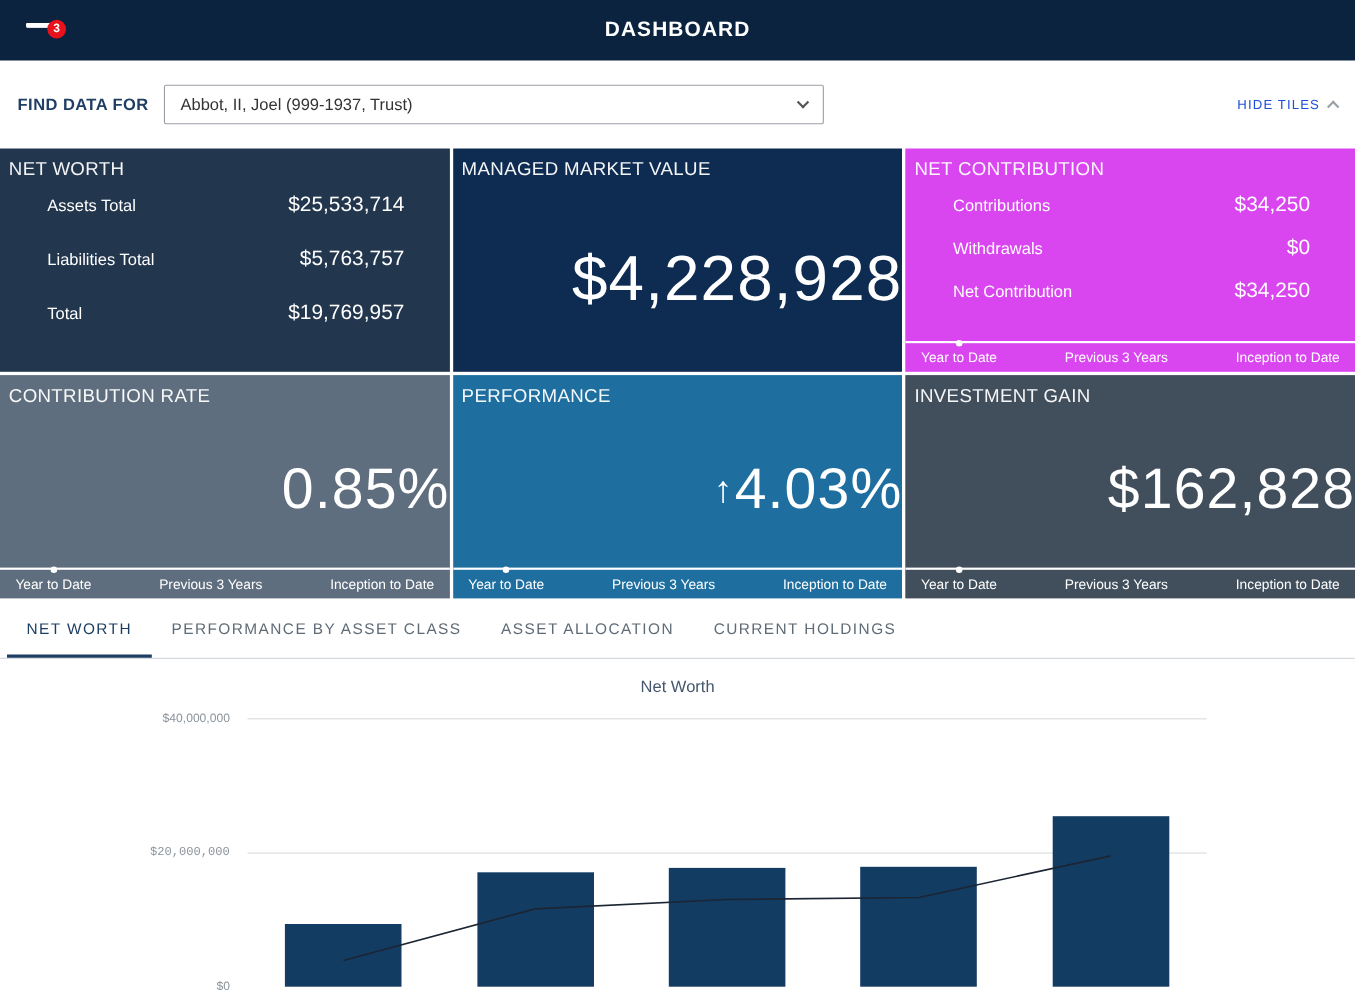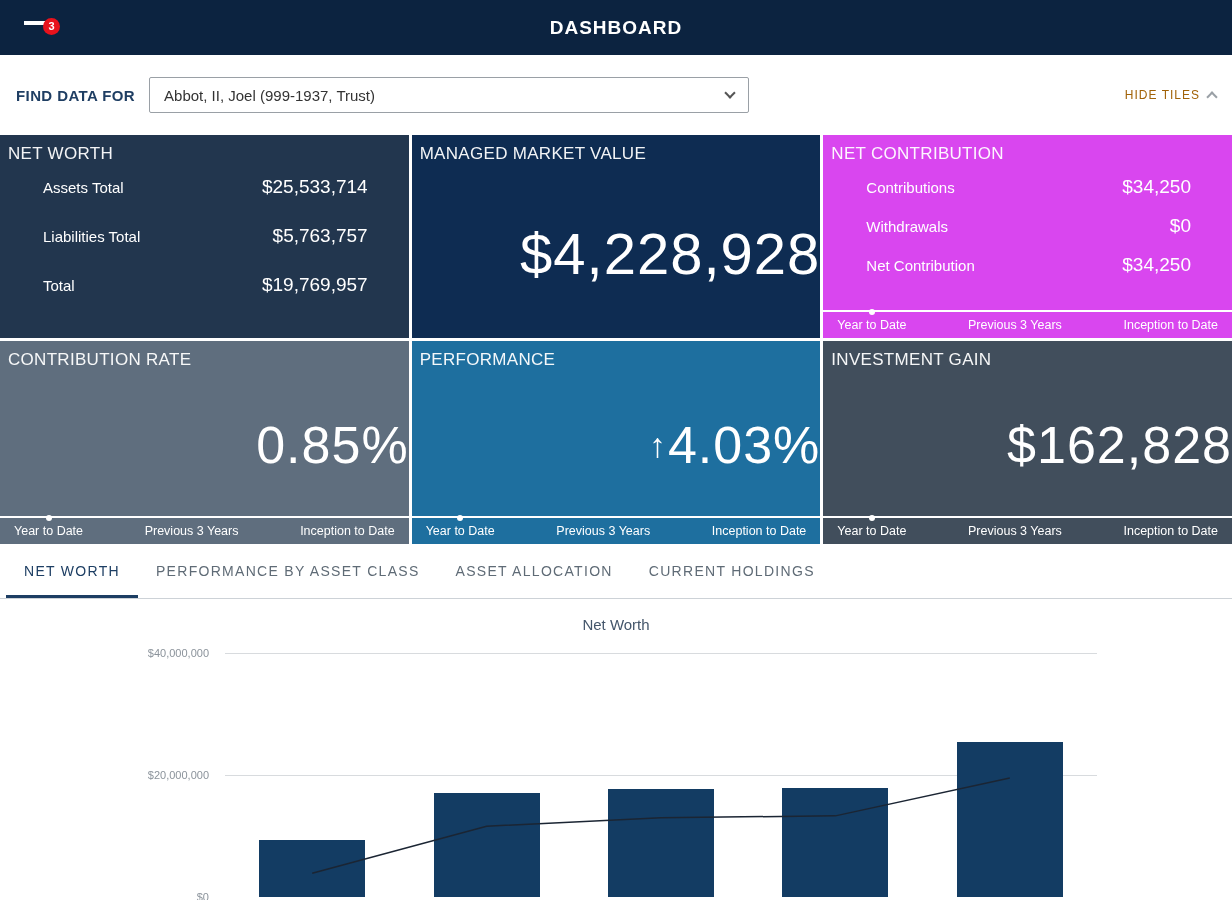--- a/index.html
+++ b/index.html
@@ -21,21 +21,21 @@
   .find-bar { height: 80px; background: #fff; display: flex; align-items: center; padding: 0 16px; }
   .find-label { color: #1f3e63; font-size: 15px; font-weight: 600; letter-spacing: .4px; margin-right: 14px; }
   .select-box { width: 600px; height: 36px; border: 1px solid #9aa0a6; border-radius: 2px;
     display: flex; align-items: center; justify-content: space-between; padding: 0 14px;
     font-size: 15px; color: #333; background: #fff; cursor: pointer; }
   .chev { display: inline-block; width: 8px; height: 8px; border-style: solid;
     border-color: #555; border-width: 2px 0 0 2px; }
   .chev-down { transform: rotate(225deg); margin-top: -4px; }
   .chev-up { transform: rotate(45deg); margin-top: 4px; border-color: #9aa0a6; }
   .hide-tiles { margin-left: auto; display: flex; align-items: center; gap: 8px;
-    color: #a16207; font-size: 12px; letter-spacing: 1px; cursor: pointer; }
+    color: #1d4ed8; font-size: 12px; letter-spacing: 1px; cursor: pointer; }
 
   
   .tiles { display: grid; grid-template-columns: repeat(3, 1fr); grid-template-rows: 203px 203px;
     gap: 3px; background: #fff; }
   .tile { position: relative; color: #fff; display: flex; flex-direction: column; overflow: hidden; }
   .tile-title { padding: 9px 10px 4px 8px; font-size: 17px; letter-spacing: .3px; color: rgba(255,255,255,.95); }
   .tile-net-worth { background: #22364e; }
   .tile-managed { background: #0e2c52; }
   .tile-net-contribution { background: #d946ef; }
   .tile-contribution-rate { background: #5f6e7e; }
@@ -196,21 +196,21 @@
   <div class="tab">PERFORMANCE BY ASSET CLASS</div>
   <div class="tab">ASSET ALLOCATION</div>
   <div class="tab">CURRENT HOLDINGS</div>
 </div>
 
 <div class="chart-area">
   <div class="chart-title">Net Worth</div>
   <div class="chart-plot">
     <div class="chart-y-axis">
         <span class="ytick" style="top: 0px;">$40,000,000</span>
-        <span class="ytick" style="top: 122px;">$20,000,000</span>
+        <span class="ytick" style="top: 122px; font-family: Liberation Mono, monospace;">$20,000,000</span>
         <span class="ytick" style="top: 244px;">$0</span>
       </div>
   <div class="gridline" style="top: 0px;"></div>
       <div class="gridline" style="top: 122px;"></div>
       <div class="bar" style="left: 34.2px; height: 56.73px; background: rgb(19, 60, 99);"></div>
       <div class="bar" style="left: 208.6px; height: 103.7px; background: rgb(19, 60, 99);"></div>
       <div class="bar" style="left: 383px; height: 107.97px; background: rgb(19, 60, 99);"></div>
       <div class="bar" style="left: 557.4px; height: 109.19px; background: rgb(19, 60, 99);"></div>
       <div class="bar" style="left: 731.8px; height: 154.94px; background: rgb(19, 60, 99);"></div>
       <svg width="872" height="244" class="trend">

